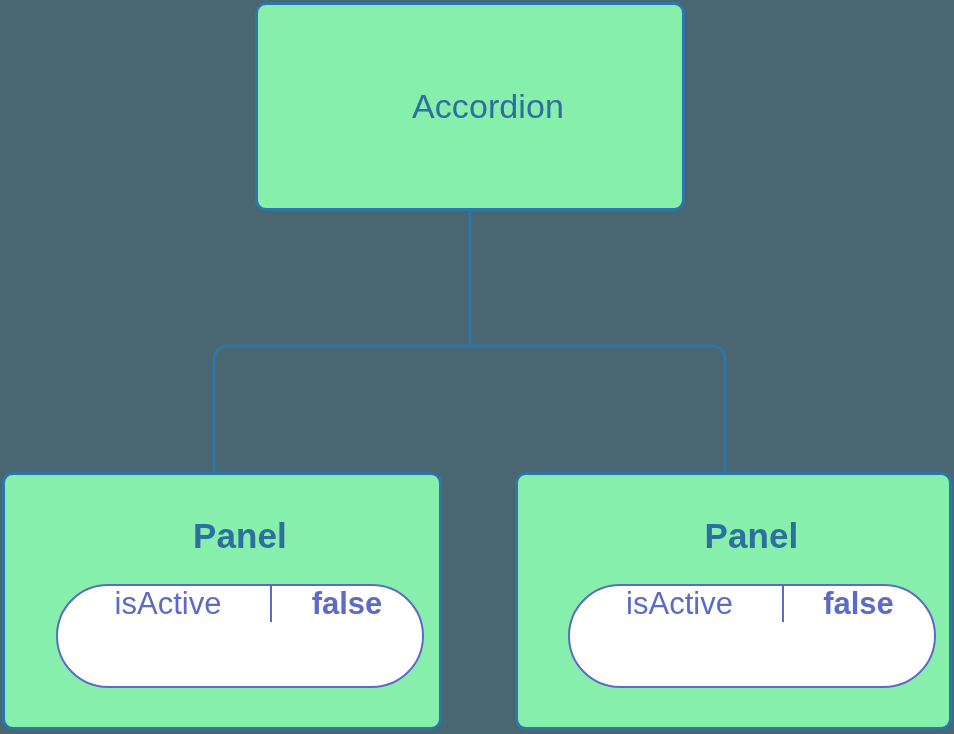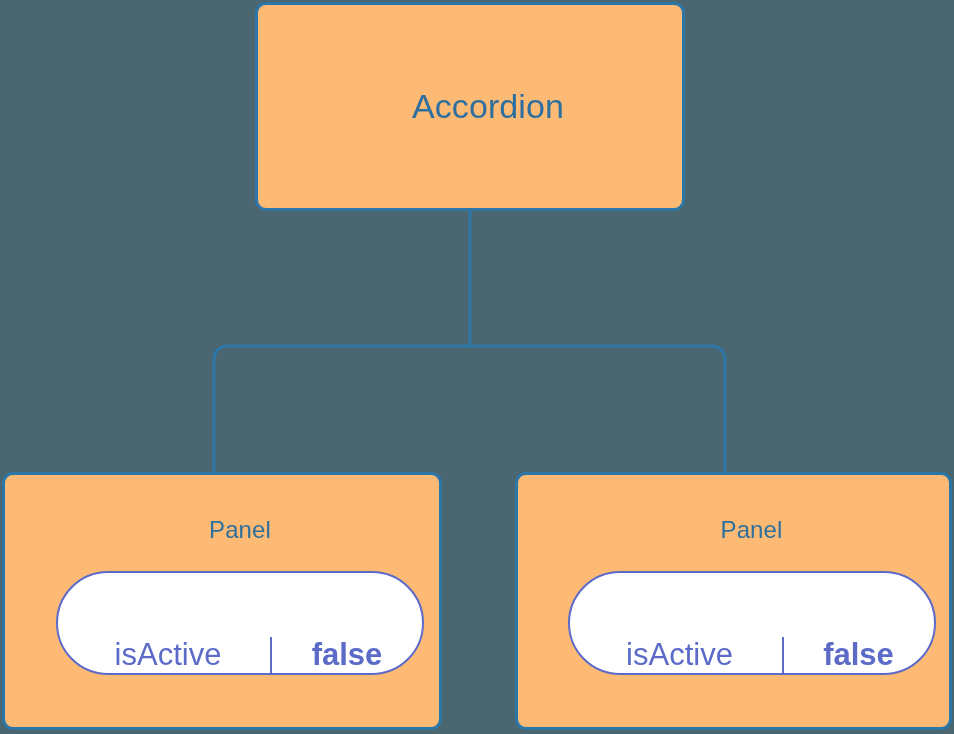--- a/index.html
+++ b/index.html
@@ -28,21 +28,21 @@
     top: 0;
     width: 954px;
     height: 734px;
     z-index: 1;
   }
 
   
   .node-card {
     position: absolute;
     z-index: 2;
-    background: #fdba74;
+    background: #86efac;
     border: 3px solid #2d76a8;
     border-radius: 11px;
     box-sizing: border-box;
     display: flex;
     flex-direction: column;
     align-items: center;
     padding-left: 36px;
   }
 
   .node-title {
@@ -73,28 +73,29 @@
   }
   #node-panel-left {
     left: 2px;
     width: 440px;
   }
   #node-panel-right {
     left: 515px;
     width: 437px;
   }
   .panel-node .node-title {
-    font-size: 24px;
+    font-size: 35px;
+    font-weight: bold;
   }
 
   
   .prop-pill {
     margin-top: 28px;
     display: flex;
-    align-items: flex-end;
+    align-items: flex-start;
     height: 104px;
     border: 2px solid #5c6bc8;
     border-radius: 52px;
     box-sizing: border-box;
     background: #ffffff;
     overflow: hidden;
   }
   .prop-key,
   .prop-value {
     display: flex;

